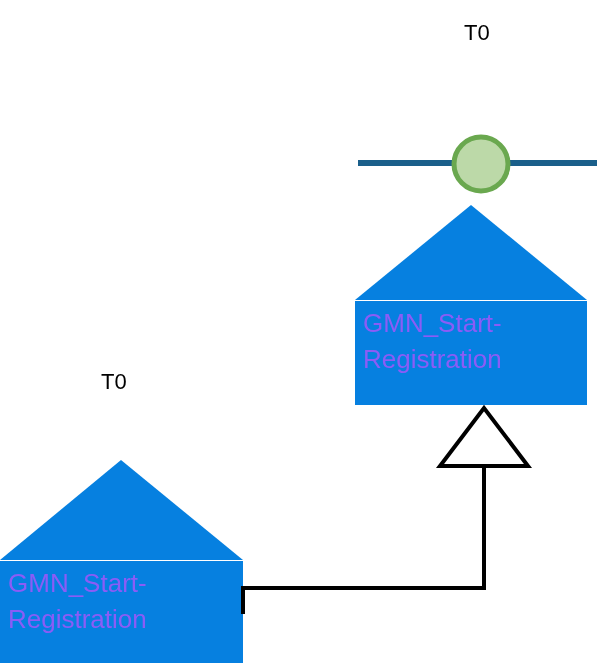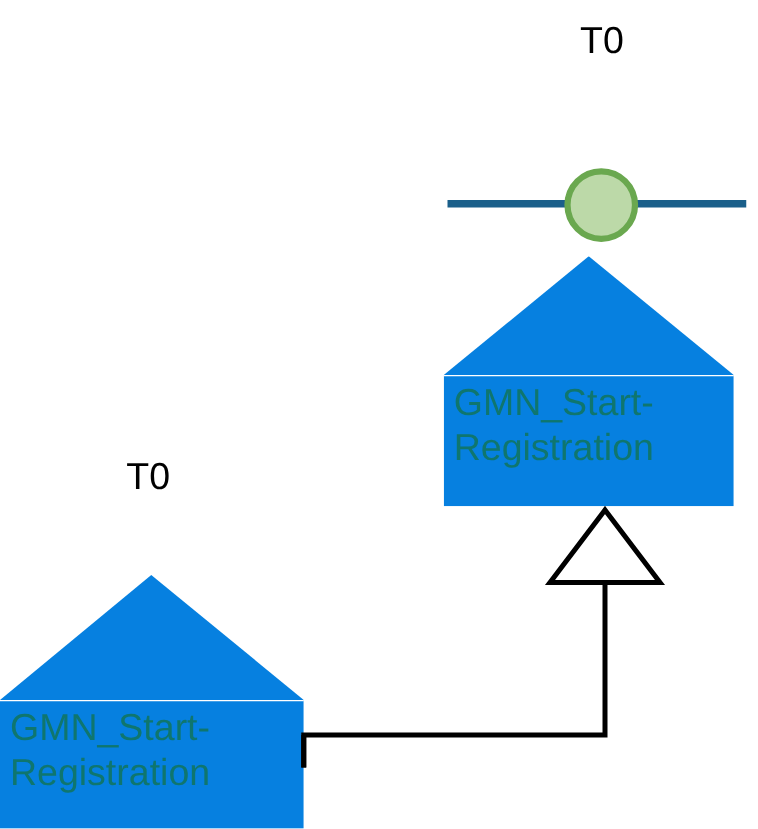--- a/index.html
+++ b/index.html
@@ -13,35 +13,35 @@
   #canvas {
     position: relative;
     width: 606px;
     height: 663px;
     background: #ffffff;
     overflow: hidden;
   }
   .label-t0 {
     position: absolute;
     color: #000000;
-    font-size: 30px;
+    font-size: 22px;
     line-height: 30px;
     font-family: "Liberation Sans", sans-serif;
     white-space: nowrap;
   }
   .node {
     position: absolute;
   }
   .node-body {
     position: absolute;
     left: 0;
     width: 100%;
     background: #0680e0;
-    color: #0f766e;
-    font-size: 30px;
+    color: #8b5cf6;
+    font-size: 26px;
     line-height: 36px;
     font-family: "Liberation Sans", sans-serif;
     box-sizing: border-box;
     padding-left: 8px;
     padding-top: 4px;
     overflow: hidden;
     word-break: break-word;
   }
   .node-sep {
     position: absolute;

